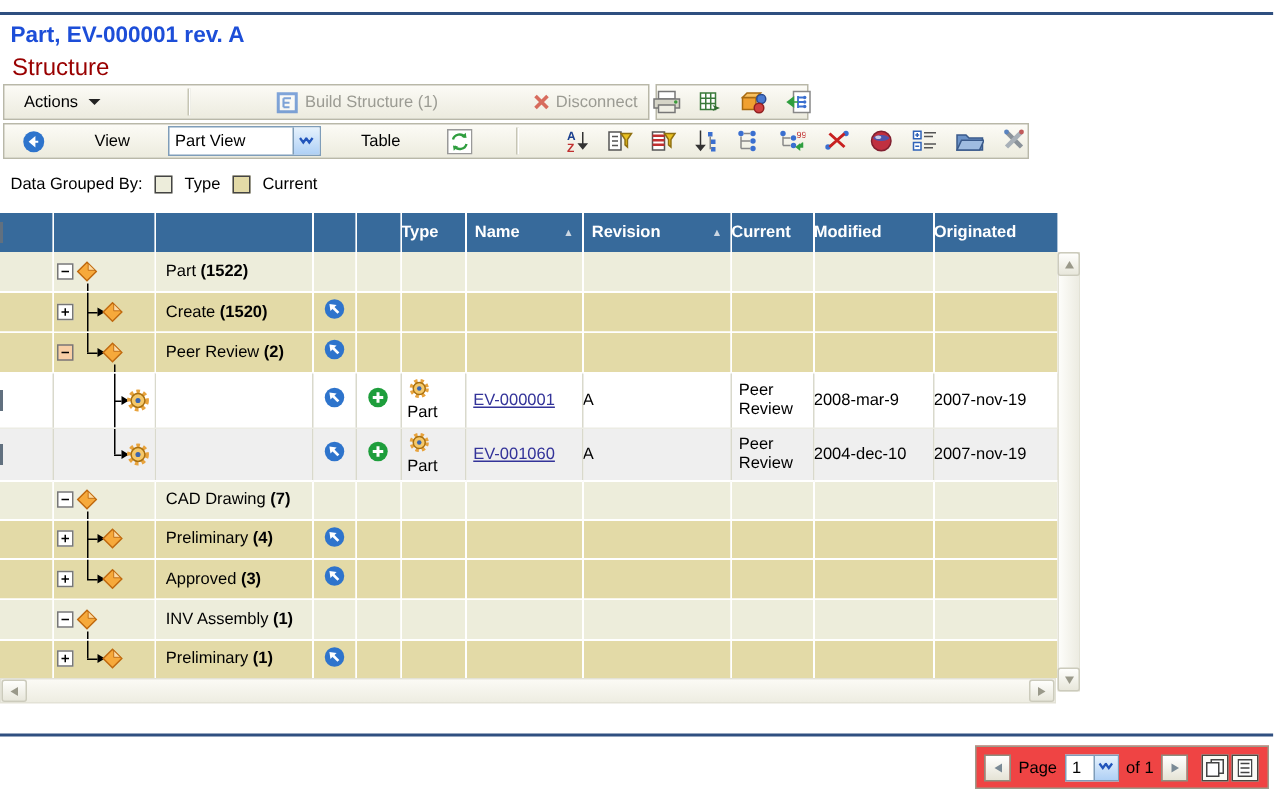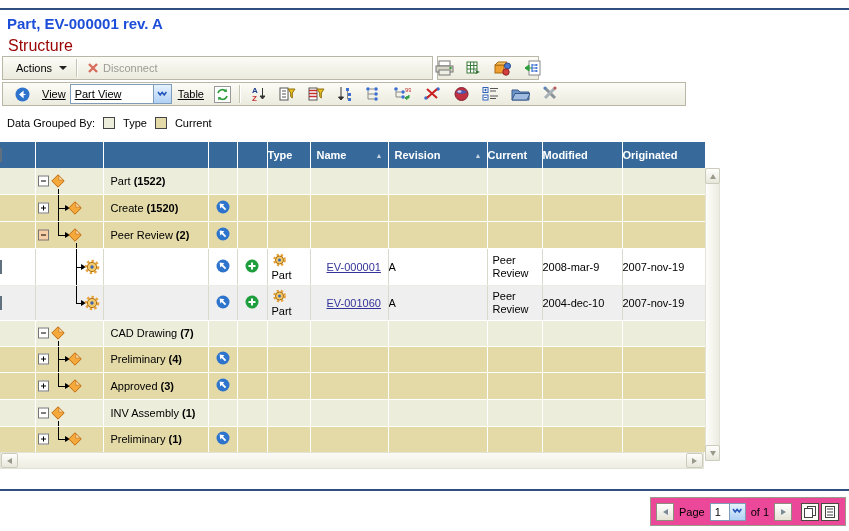--- a/index.html
+++ b/index.html
@@ -4,24 +4,24 @@
 <style>
   html,body{margin:0;padding:0;background:#fff;}
   .screen{position:relative;width:849px;height:531px;background:#fff;overflow:hidden;
           font-family:"Liberation Sans",sans-serif;font-size:11px;color:#000;}
   .topline{position:absolute;left:0;top:8px;width:849px;height:2px;background:#2F4F80;}
   .title{position:absolute;left:7px;top:15px;font-size:15px;font-weight:bold;color:#1d4ed8;}
   .subtitle{position:absolute;left:8px;top:37px;font-size:16px;color:#990000;}
 
   
   .tb{position:absolute;height:24px;background:linear-gradient(#FCFBF6,#ECEBDE);
-      border:1px solid #B9B8A8;box-sizing:border-box;display:flex;align-items:center;}
+      border:1px solid #B9B8A8;box-sizing:border-box;display:flex;align-items:center;justify-content:space-between;}
   .tb1a{left:2px;top:56px;width:431px;padding-left:6px;}
   .tb1b{left:437px;top:56px;width:102px;justify-content:center;gap:11px;}
-  .tb2{left:2px;top:82px;width:684px;padding-left:6px;text-decoration:underline;}
+  .tb2{left:2px;top:82px;width:684px;padding-left:6px;}
   .tbitem{display:flex;align-items:center;gap:4px;padding:0 7px;white-space:nowrap;height:22px;}
   .tbitem.disabled{color:#9B9B93;}
   .tbsep{width:1px;height:18px;background:#C6C5B4;border-right:1px solid #fff;margin:0 2px;}
   .caret{width:0;height:0;border-left:4px solid transparent;border-right:4px solid transparent;
          border-top:4px solid #222;margin-left:3px;}
   .lbl{margin:0 4px 0 6px;}
 
   
   .xpsel{height:20px;background:#fff;border:1px solid #7F9DB9;display:flex;align-items:center;box-sizing:border-box;}
   .xpsel .txt{flex:1;padding:0 4px;overflow:hidden;white-space:nowrap;}
@@ -64,21 +64,21 @@
   .hl.h2{left:22px;width:7px;} .hl.hd{left:40px;width:5px;}
   .ah{position:absolute;top:50%;transform:translateY(-50%);width:0;height:0;
       border-top:3px solid transparent;border-bottom:3px solid transparent;border-left:5px solid #000;}
   .ah.a2{left:29px;} .ah.ad{left:45px;}
   .stub{position:absolute;bottom:0;width:1px;height:5px;background:#000;}
   .stub.s1{left:22px;} .stub.s2{left:40px;}
   .dia{position:absolute;top:50%;transform:translateY(-50%);width:14px;height:14px;}
   .dia.l1{left:15px;} .dia.l2{left:32px;}
   .gearpos{position:absolute;top:50%;transform:translateY(-50%);left:48px;width:16px;height:16px;}
   .typecell{padding:2px 0 2px 4px;line-height:12px;}
-  .lnk{color:#333399;text-decoration:underline;cursor:pointer;padding-left:16px;}
+  .lnk{color:#333399;text-decoration:underline;cursor:pointer;padding-left:5px;}
   .cellpadded{padding-left:6px;}
   .wrap2{padding-left:5px;line-height:13px;}
 
   
   .vscroll{position:absolute;left:705px;top:168px;width:15px;height:293px;
            background:linear-gradient(to right,#FDFDFA,#EDECE2);border:1px solid #E3E2D6;box-sizing:border-box;}
   .hscroll{position:absolute;left:0;top:452px;width:704px;height:17px;
            background:linear-gradient(#FBFAF5,#EEEDE2);border:1px solid #E3E2D6;box-sizing:border-box;}
   .sbtn{position:absolute;background:linear-gradient(#FEFEFC,#E8E7DB);border:1px solid #CCCBBC;
         border-radius:2px;box-sizing:border-box;display:flex;align-items:center;justify-content:center;}
@@ -87,41 +87,50 @@
   .tri{width:0;height:0;}
   .tri.up{border-left:3px solid transparent;border-right:3px solid transparent;border-bottom:5px solid #9A998A;}
   .tri.down{border-left:3px solid transparent;border-right:3px solid transparent;border-top:5px solid #9A998A;}
   .tri.left{border-top:3px solid transparent;border-bottom:3px solid transparent;border-right:5px solid #9A998A;}
   .tri.right{border-top:3px solid transparent;border-bottom:3px solid transparent;border-left:5px solid #9A998A;}
 
   .botline{position:absolute;left:0;top:489px;width:849px;height:2px;background:#2F4F80;}
 
   
   .pager{position:absolute;left:650px;top:497px;width:196px;height:29px;border:1px solid #9C9B8B;
-         background:#ec4899;box-sizing:border-box;display:flex;align-items:center;gap:5px;padding:0 5px;}
+         background:#ef4444;box-sizing:border-box;display:flex;align-items:center;gap:5px;padding:0 5px;}
   .pbtn{width:18px;height:18px;background:linear-gradient(#FFFFFF,#E5E3D5);border:1px solid #8E8D7E;
         box-sizing:border-box;display:flex;align-items:center;justify-content:center;}
   .pbtn .tri.left{border-right-color:#7A8A96;} .pbtn .tri.right{border-left-color:#7A8A96;}
   .pbtn.dark{border:1px solid #4A4A42;background:#FBFBF6;}
   .pgroup{display:flex;gap:2px;margin-left:4px;}
 </style>
 </head>
 <body>
 
 <div class="screen">
   <div class="topline"></div>
   <div class="title">Part, EV-000001 rev. A</div>
   <div class="subtitle">Structure</div>
 
   <div class="tb tb1a">
     <div class="tbitem">
       <span>Actions</span>
       <span class="caret"></span>
     </div>
     <div class="tbsep"></div>
+    <div class="tbitem disabled">
+      <span class="icon" style="opacity:.55">
+        <svg width="15" height="15">
+            <rect x="1.5" y="1.5" width="12" height="12" fill="#fff" stroke="#1E62C8" stroke-width="2"></rect>
+            <path d="M5,4.5 h5 M5,4.5 v6 M5,7.5 h4 M5,10.5 h4" stroke="#1E62C8" stroke-width="1.4" fill="none"></path>
+          </svg>
+      </span>
+      <span>Build Structure (1)</span>
+    </div>
     <div class="tbitem disabled">
       <span class="icon" style="opacity:.7">
         <svg width="12" height="12">
             <path d="M2,2 L10,10 M10,2 L2,10" stroke="#CC3322" stroke-width="2.4"></path>
           </svg>
       </span>
       <span>Disconnect</span>
     </div>
   </div>
 

